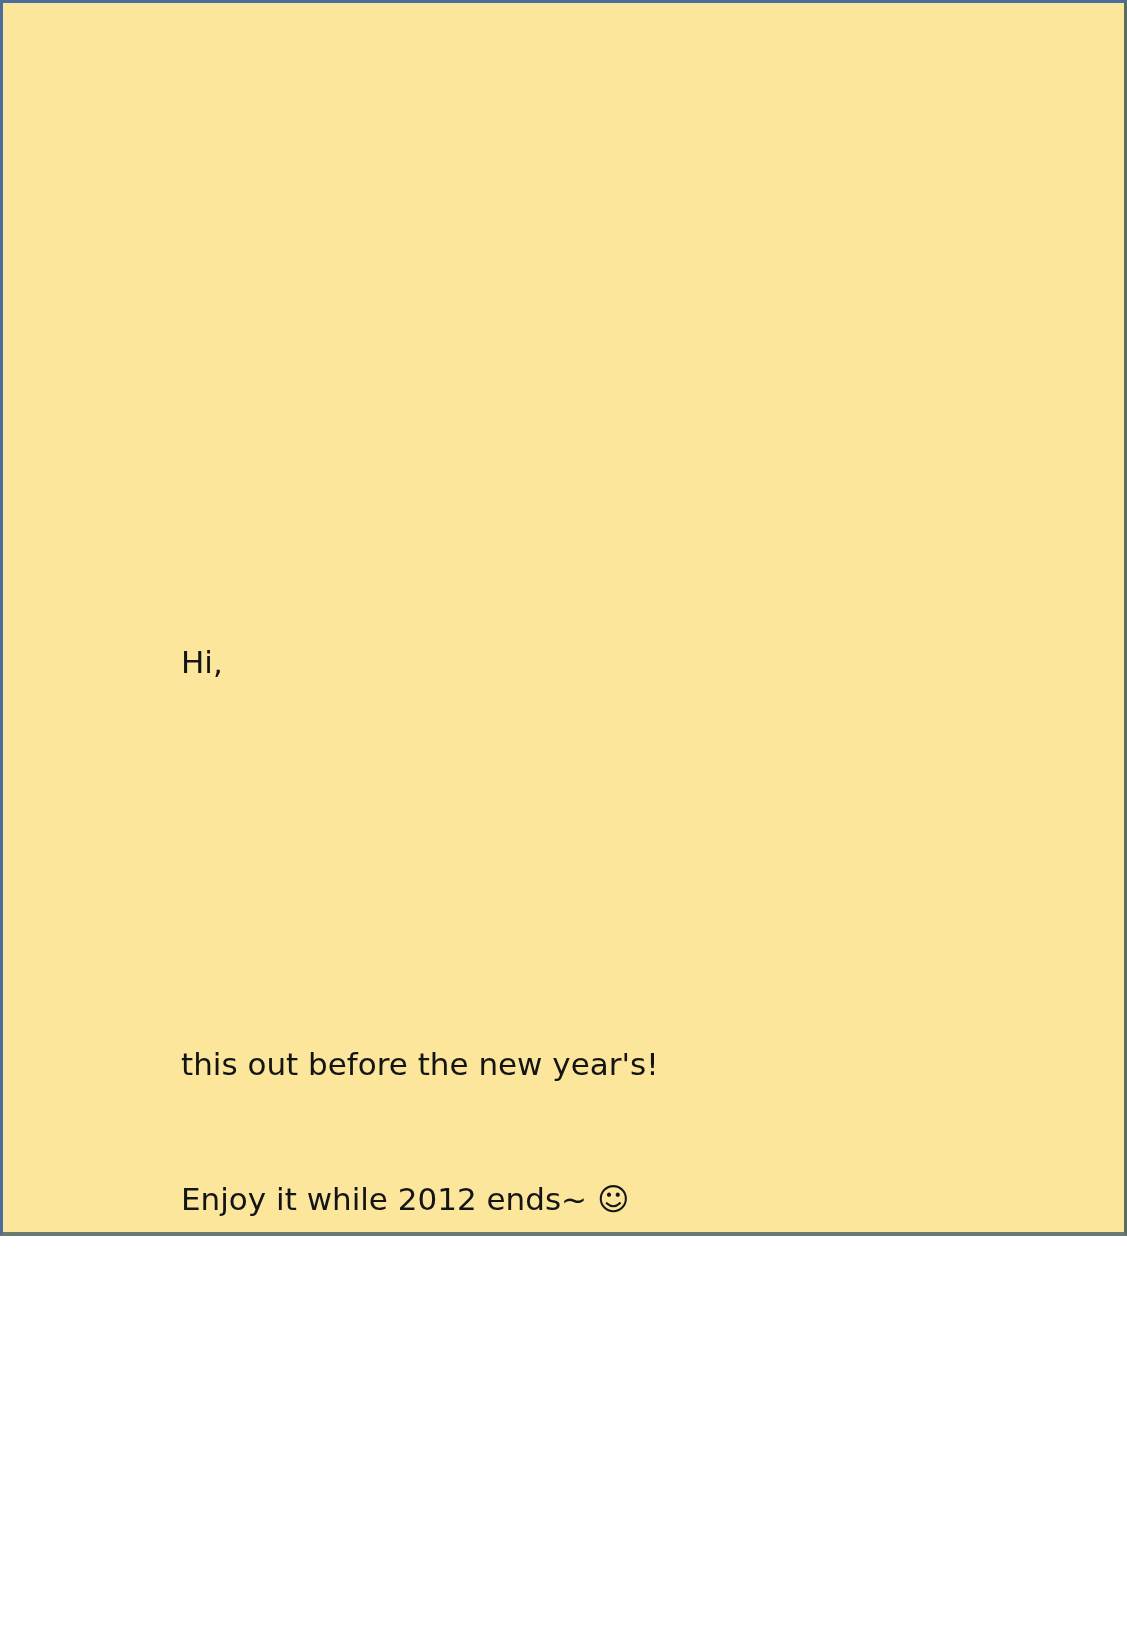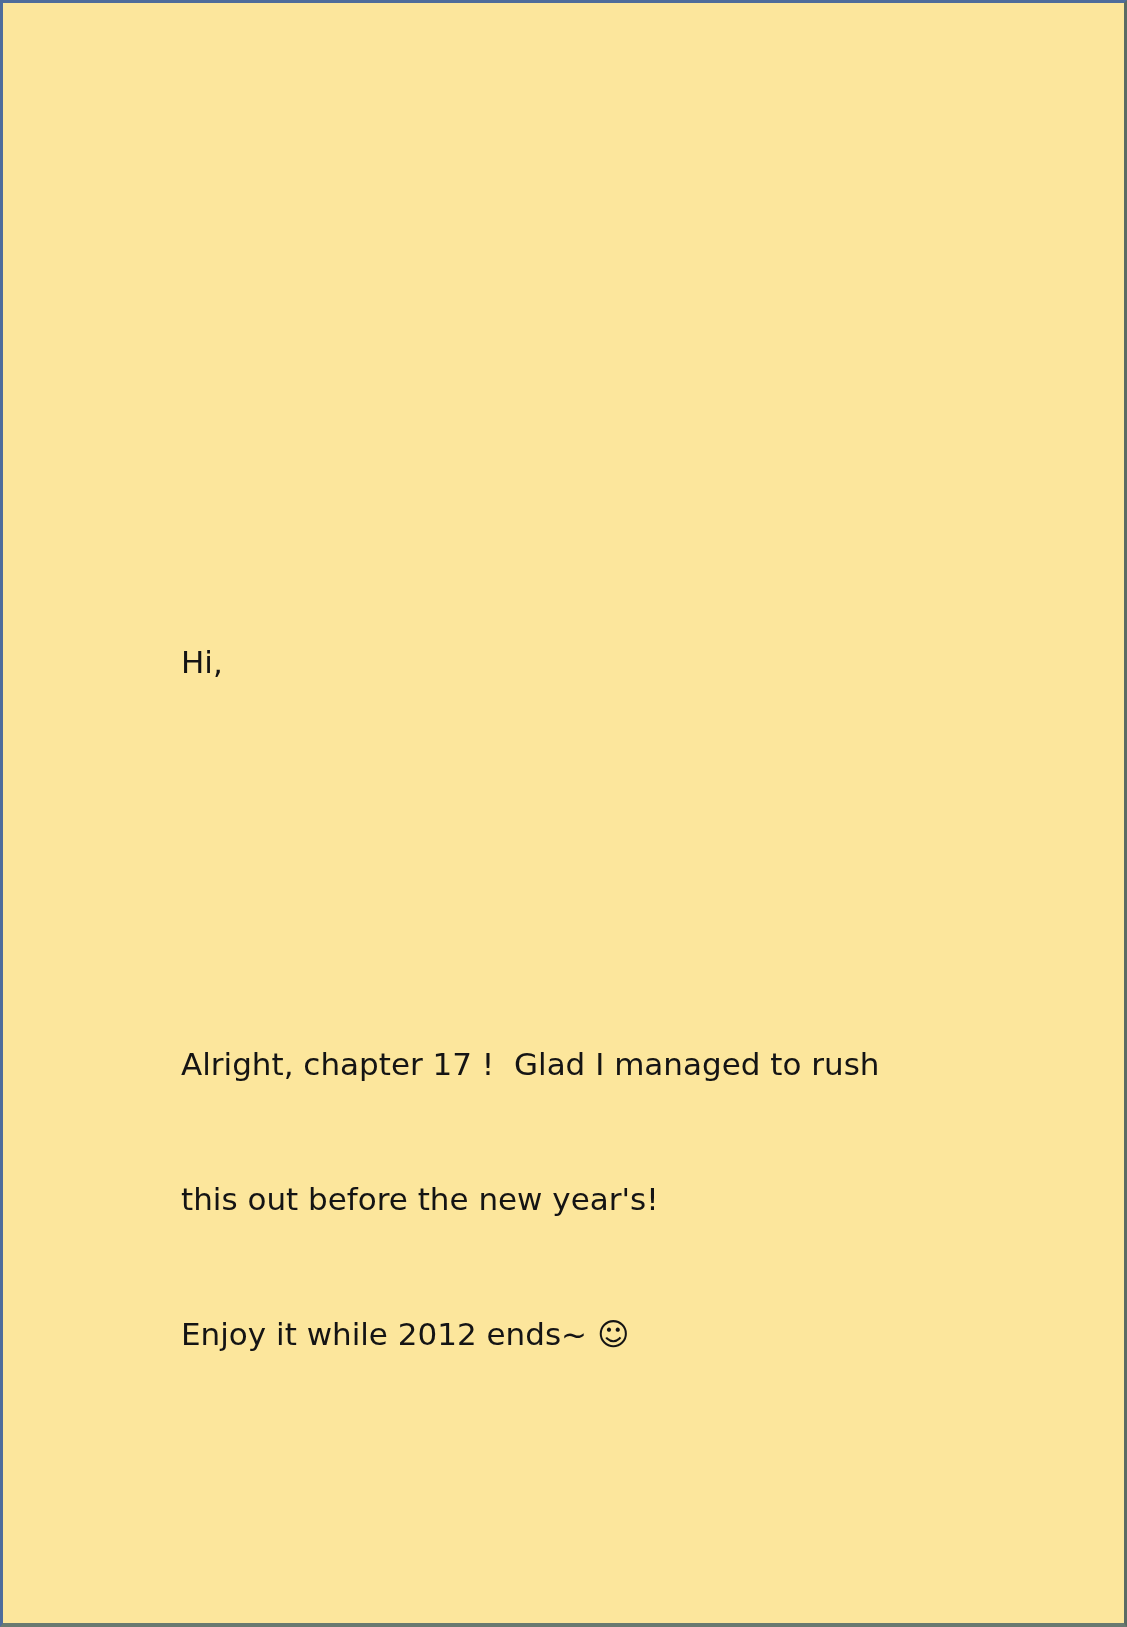--- a/index.html
+++ b/index.html
@@ -8,21 +8,21 @@
     background: #ffffff;
   }
   body {
     width: 1127px;
     height: 1627px;
     font-family: "DejaVu Sans", sans-serif;
   }
   .page {
     box-sizing: border-box;
     width: 1127px;
-    height: 1627px;
+    height: 1236px;
     background: #fce69c;
     border-top: 3px solid #4e6c9b;
     border-left: 3px solid #4e6c9b;
     border-right: 3px solid #5a6b64;
     border-bottom: 4px solid #697a71;
     position: relative;
   }
   .letter {
     position: absolute;
     left: 178px;
@@ -47,21 +47,20 @@
 <body>
 
 <div class="page">
   <div class="letter">
 
     <div class="para">
       <div class="line">Hi,</div>
     </div>
 
     <div class="para">
-      <div class="line">Alright, chapter 17 !  Glad I managed to rush</div>
       <div class="line">this out before the new year's!</div>
       <div class="line">Enjoy it while 2012 ends~ ☺</div>
     </div>
 
     <div class="para">
       
       
     </div>
 
     

